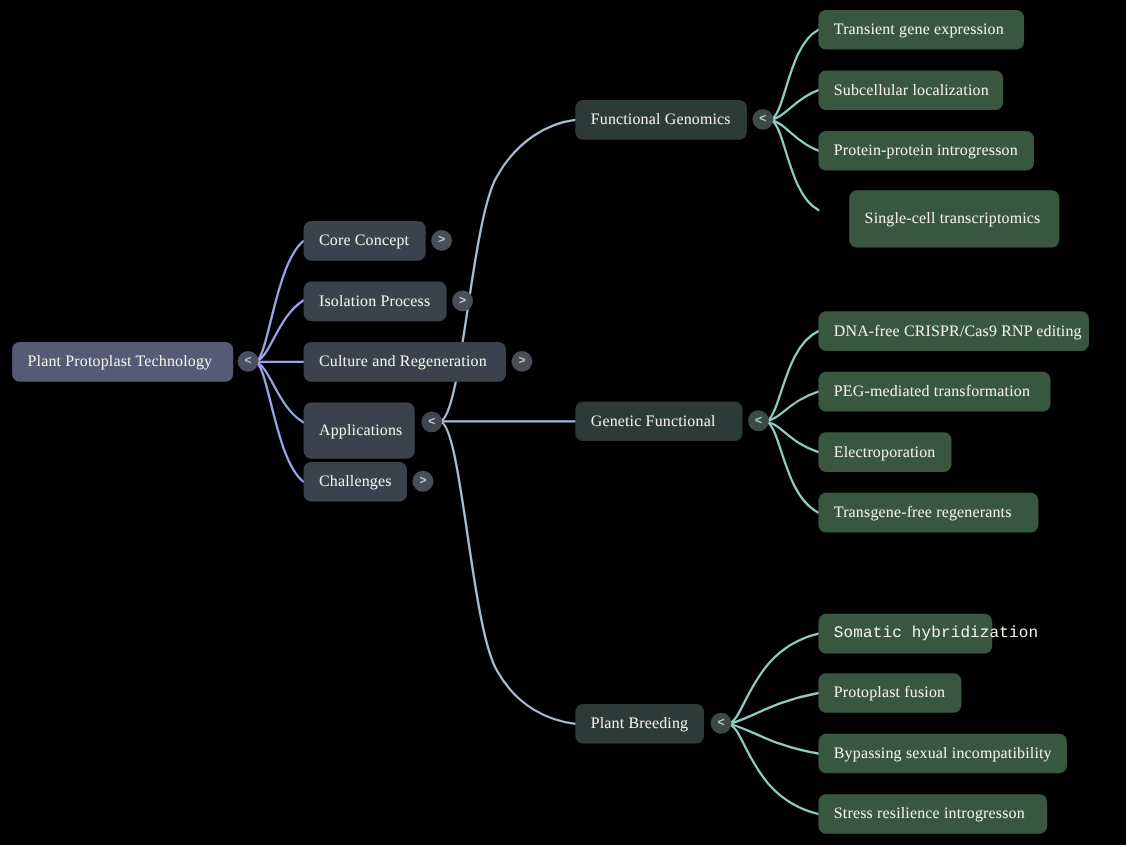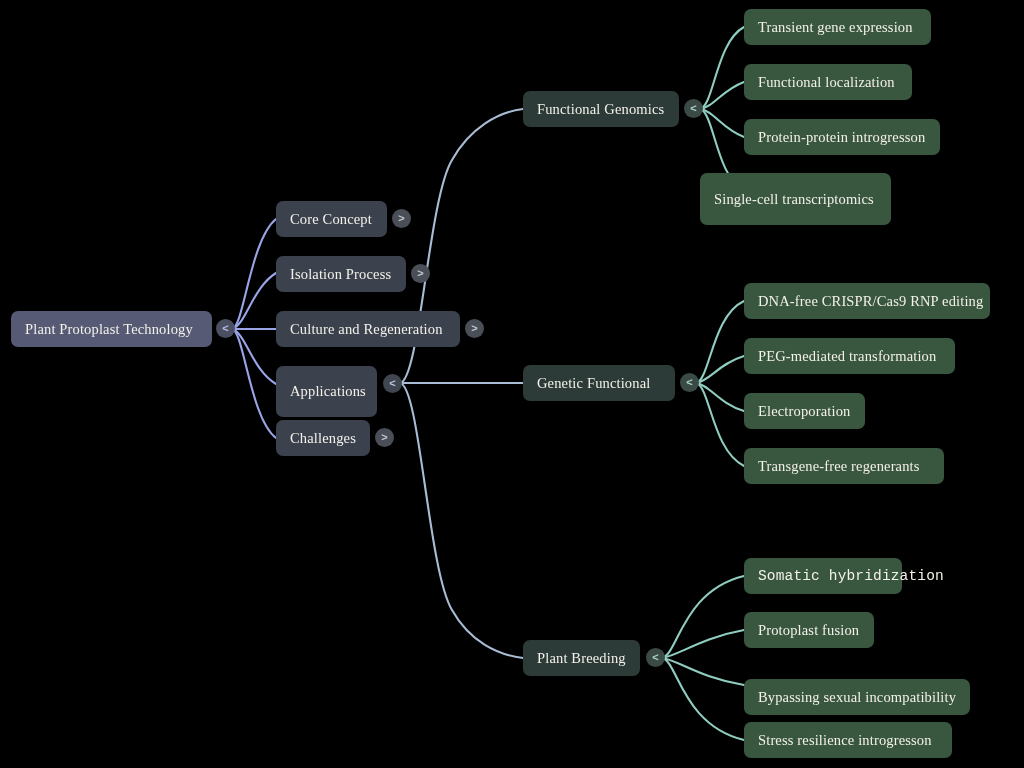--- a/index.html
+++ b/index.html
@@ -174,26 +174,26 @@
     <span>Functional Genomics</span>
   </div>
   <div class="badge collapse-green" style="left:684px; top:99px;">
       <span>&lt;</span>
     </div>
 
   <div class="node leaf" style="left:744px; top:9px; width:187px; height:36px;">
     <span>Transient gene expression</span>
   </div>
   <div class="node leaf" style="left:744px; top:64px; width:168px; height:36px;">
-    <span>Functional localization</span>
+    <span>Subcellular localization</span>
   </div>
   <div class="node leaf" style="left:744px; top:119px; width:196px; height:36px;">
     <span>Protein-protein introgresson</span>
   </div>
-  <div class="node leaf" style="left:700px; top:173px; width:191px; height:52px;">
+  <div class="node leaf" style="left:772px; top:173px; width:191px; height:52px;">
     <span>Single-cell transcriptomics</span>
   </div>
 
   <div class="node lvl2" style="left:523px; top:365px; width:152px; height:36px;">
     <span>Genetic Functional</span>
   </div>
   <div class="badge collapse-green" style="left:680px; top:373px;">
       <span>&lt;</span>
     </div>
 
@@ -216,20 +216,20 @@
   <div class="badge collapse-green" style="left:646px; top:648px;">
       <span>&lt;</span>
     </div>
 
   <div class="node leaf" style="left:744px; top:558px; width:158px; height:36px;font-family:Liberation Mono, monospace;">
     <span>Somatic hybridization</span>
   </div>
   <div class="node leaf" style="left:744px; top:612px; width:130px; height:36px;">
     <span>Protoplast fusion</span>
   </div>
-  <div class="node leaf" style="left:744px; top:667px; width:226px; height:36px;margin-top:12px;">
+  <div class="node leaf" style="left:744px; top:667px; width:226px; height:36px;">
     <span>Bypassing sexual incompatibility</span>
   </div>
   <div class="node leaf" style="left:744px; top:722px; width:208px; height:36px;">
     <span>Stress resilience introgresson</span>
   </div>
 
 </div>
 
 </body></html>

